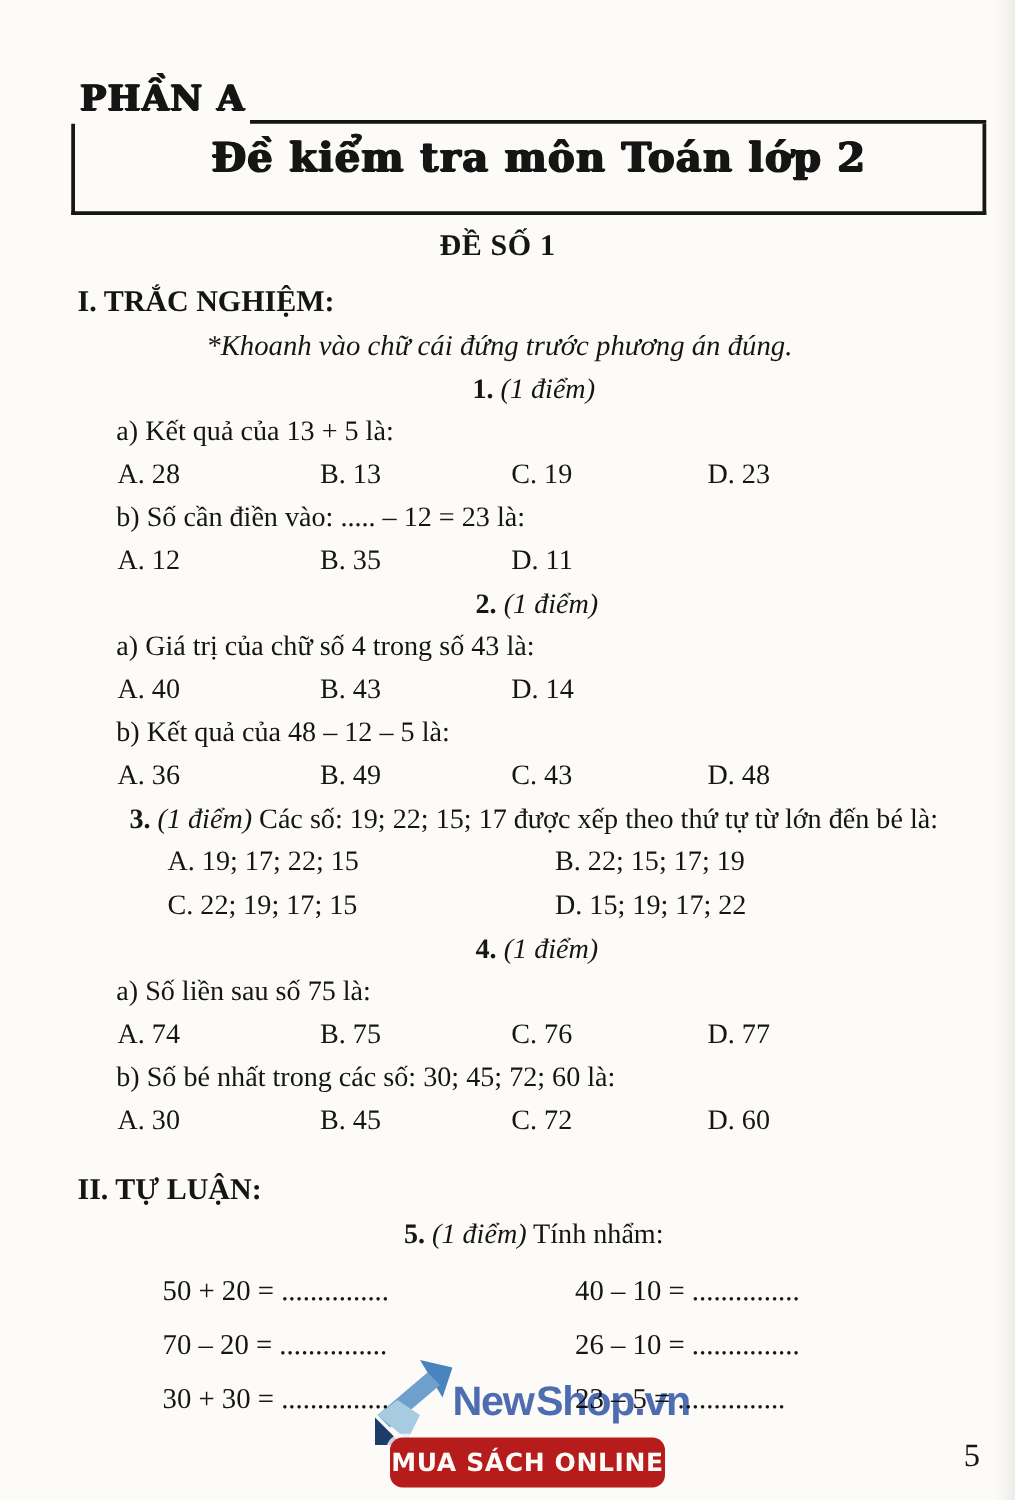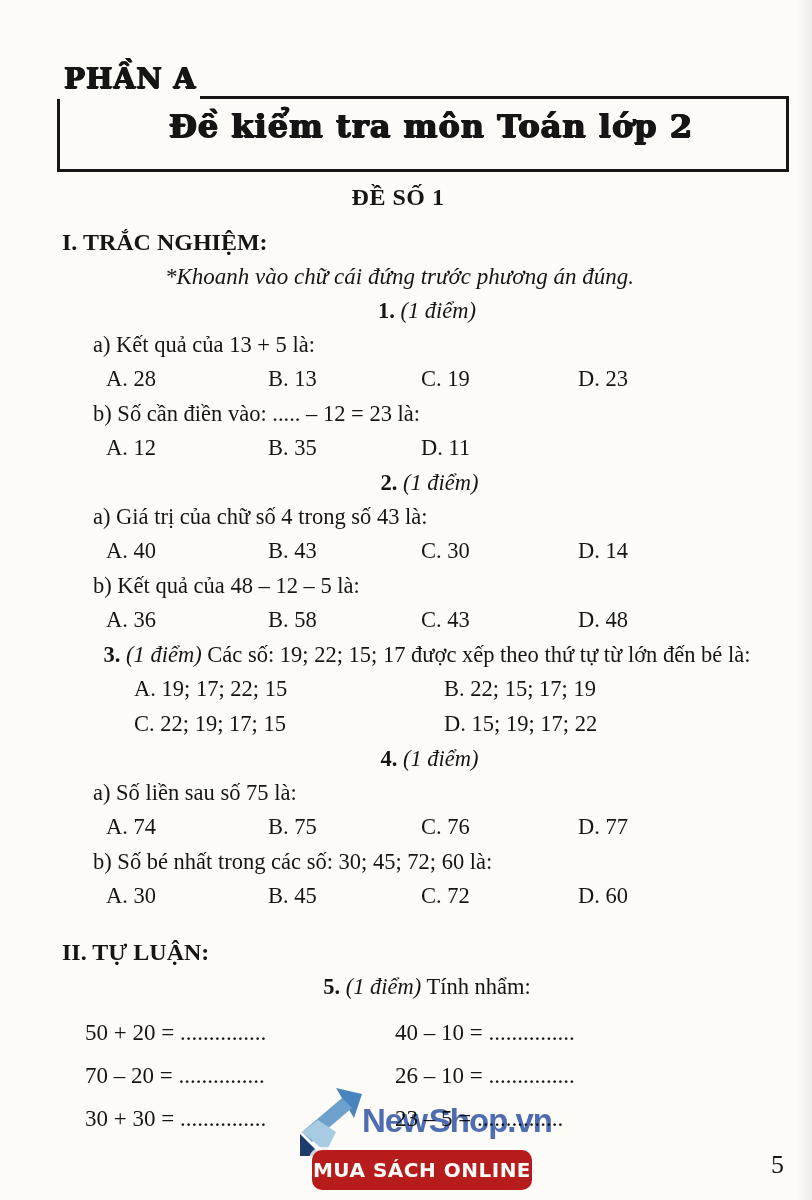--- a/index.html
+++ b/index.html
@@ -47,31 +47,31 @@
   }
   .h1{font-weight:bold;font-size:24px;line-height:36px;}
   .instruction{font-style:italic;margin-left:103px;font-size:23px;}
   .qnum{font-weight:bold;}
   .pts{font-style:italic;}
   .qline{margin-left:0;text-align:center;}
   .qline.indent{margin-left:5px;}
   .sub{margin-left:31px;}
   .opts4{
     display:grid;grid-template-columns:162px 153px 157px auto;
-    margin-left:44px;margin-bottom:1px;
+    margin-left:32px;margin-bottom:1px;
   }
   .opts2{
     display:grid;grid-template-columns:310px auto;
     margin-left:72px;margin-bottom:1px;
   }
   .h1.part2{margin-top:21px;}
   .ex-rows{margin-top:7px;}
   .ex-row{
     display:grid;grid-template-columns:310px auto;
-    margin-left:23px;line-height:43px;font-size:23px;
+    margin-left:68px;line-height:43px;font-size:23px;gap:20px;
   }
   
   .watermark{
     position:absolute;left:296px;top:1086px;width:256px;height:110px;
     mix-blend-mode:multiply;
   }
   .wm-arrow{position:absolute;left:0;top:2px;}
   .wm-brand{
     position:absolute;left:66px;top:16px;white-space:nowrap;
     font-family:Liberation Sans, sans-serif;font-weight:bold;
@@ -126,27 +126,26 @@
     </div>
 
     <div class="qline indent">
       <span class="qnum">2.</span>
       <span class="pts">(1 điểm)</span>
     </div>
     <div class="sub">a) Giá trị của chữ số 4 trong số 43 là:</div>
     <div class="opts4">
       <span>A. 40</span>
       <span>B. 43</span>
-      <span>C. 30</span>
       <span>D. 14</span>
     </div>
     <div class="sub">b) Kết quả của 48 – 12 – 5 là:</div>
     <div class="opts4">
       <span>A. 36</span>
-      <span>B. 58</span>
+      <span>B. 49</span>
       <span>C. 43</span>
       <span>D. 48</span>
     </div>
 
     <div class="qline">
       <span class="qnum">3.</span>
       <span class="pts">(1 điểm)</span>
       <span>Các số: 19; 22; 15; 17 được xếp theo thứ tự từ lớn đến bé là:</span>
     </div>
     <div class="opts2">

